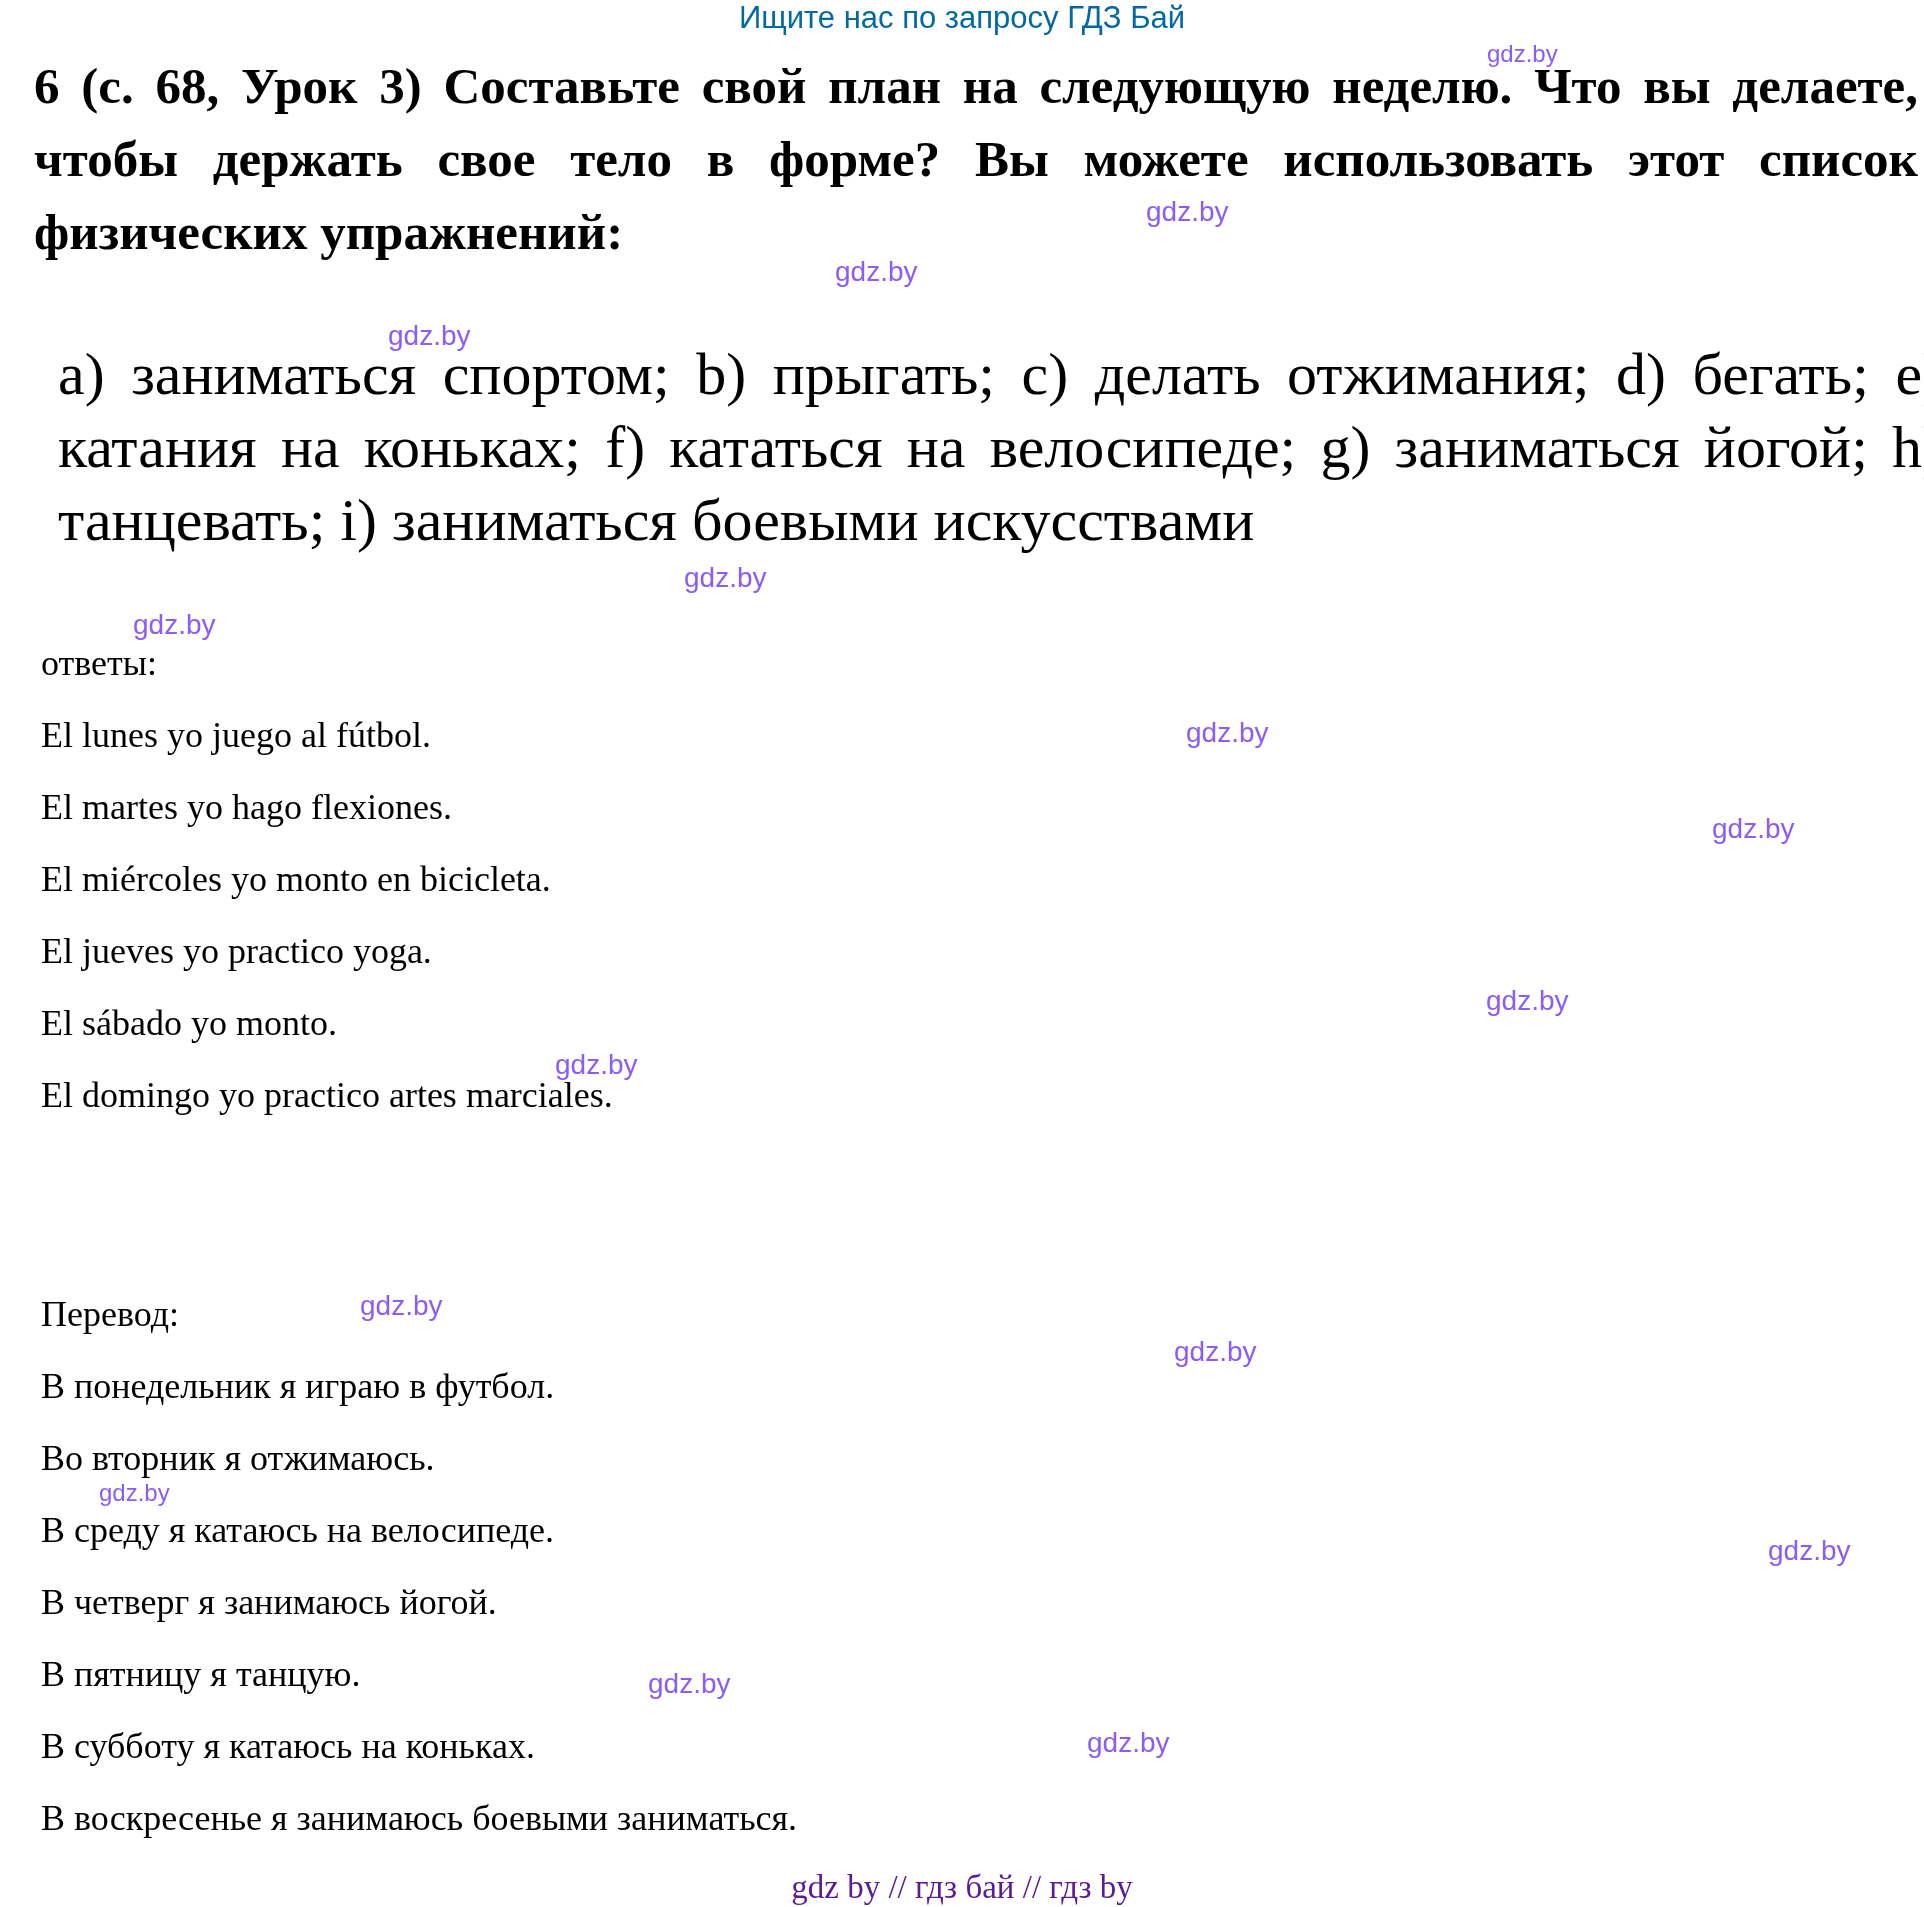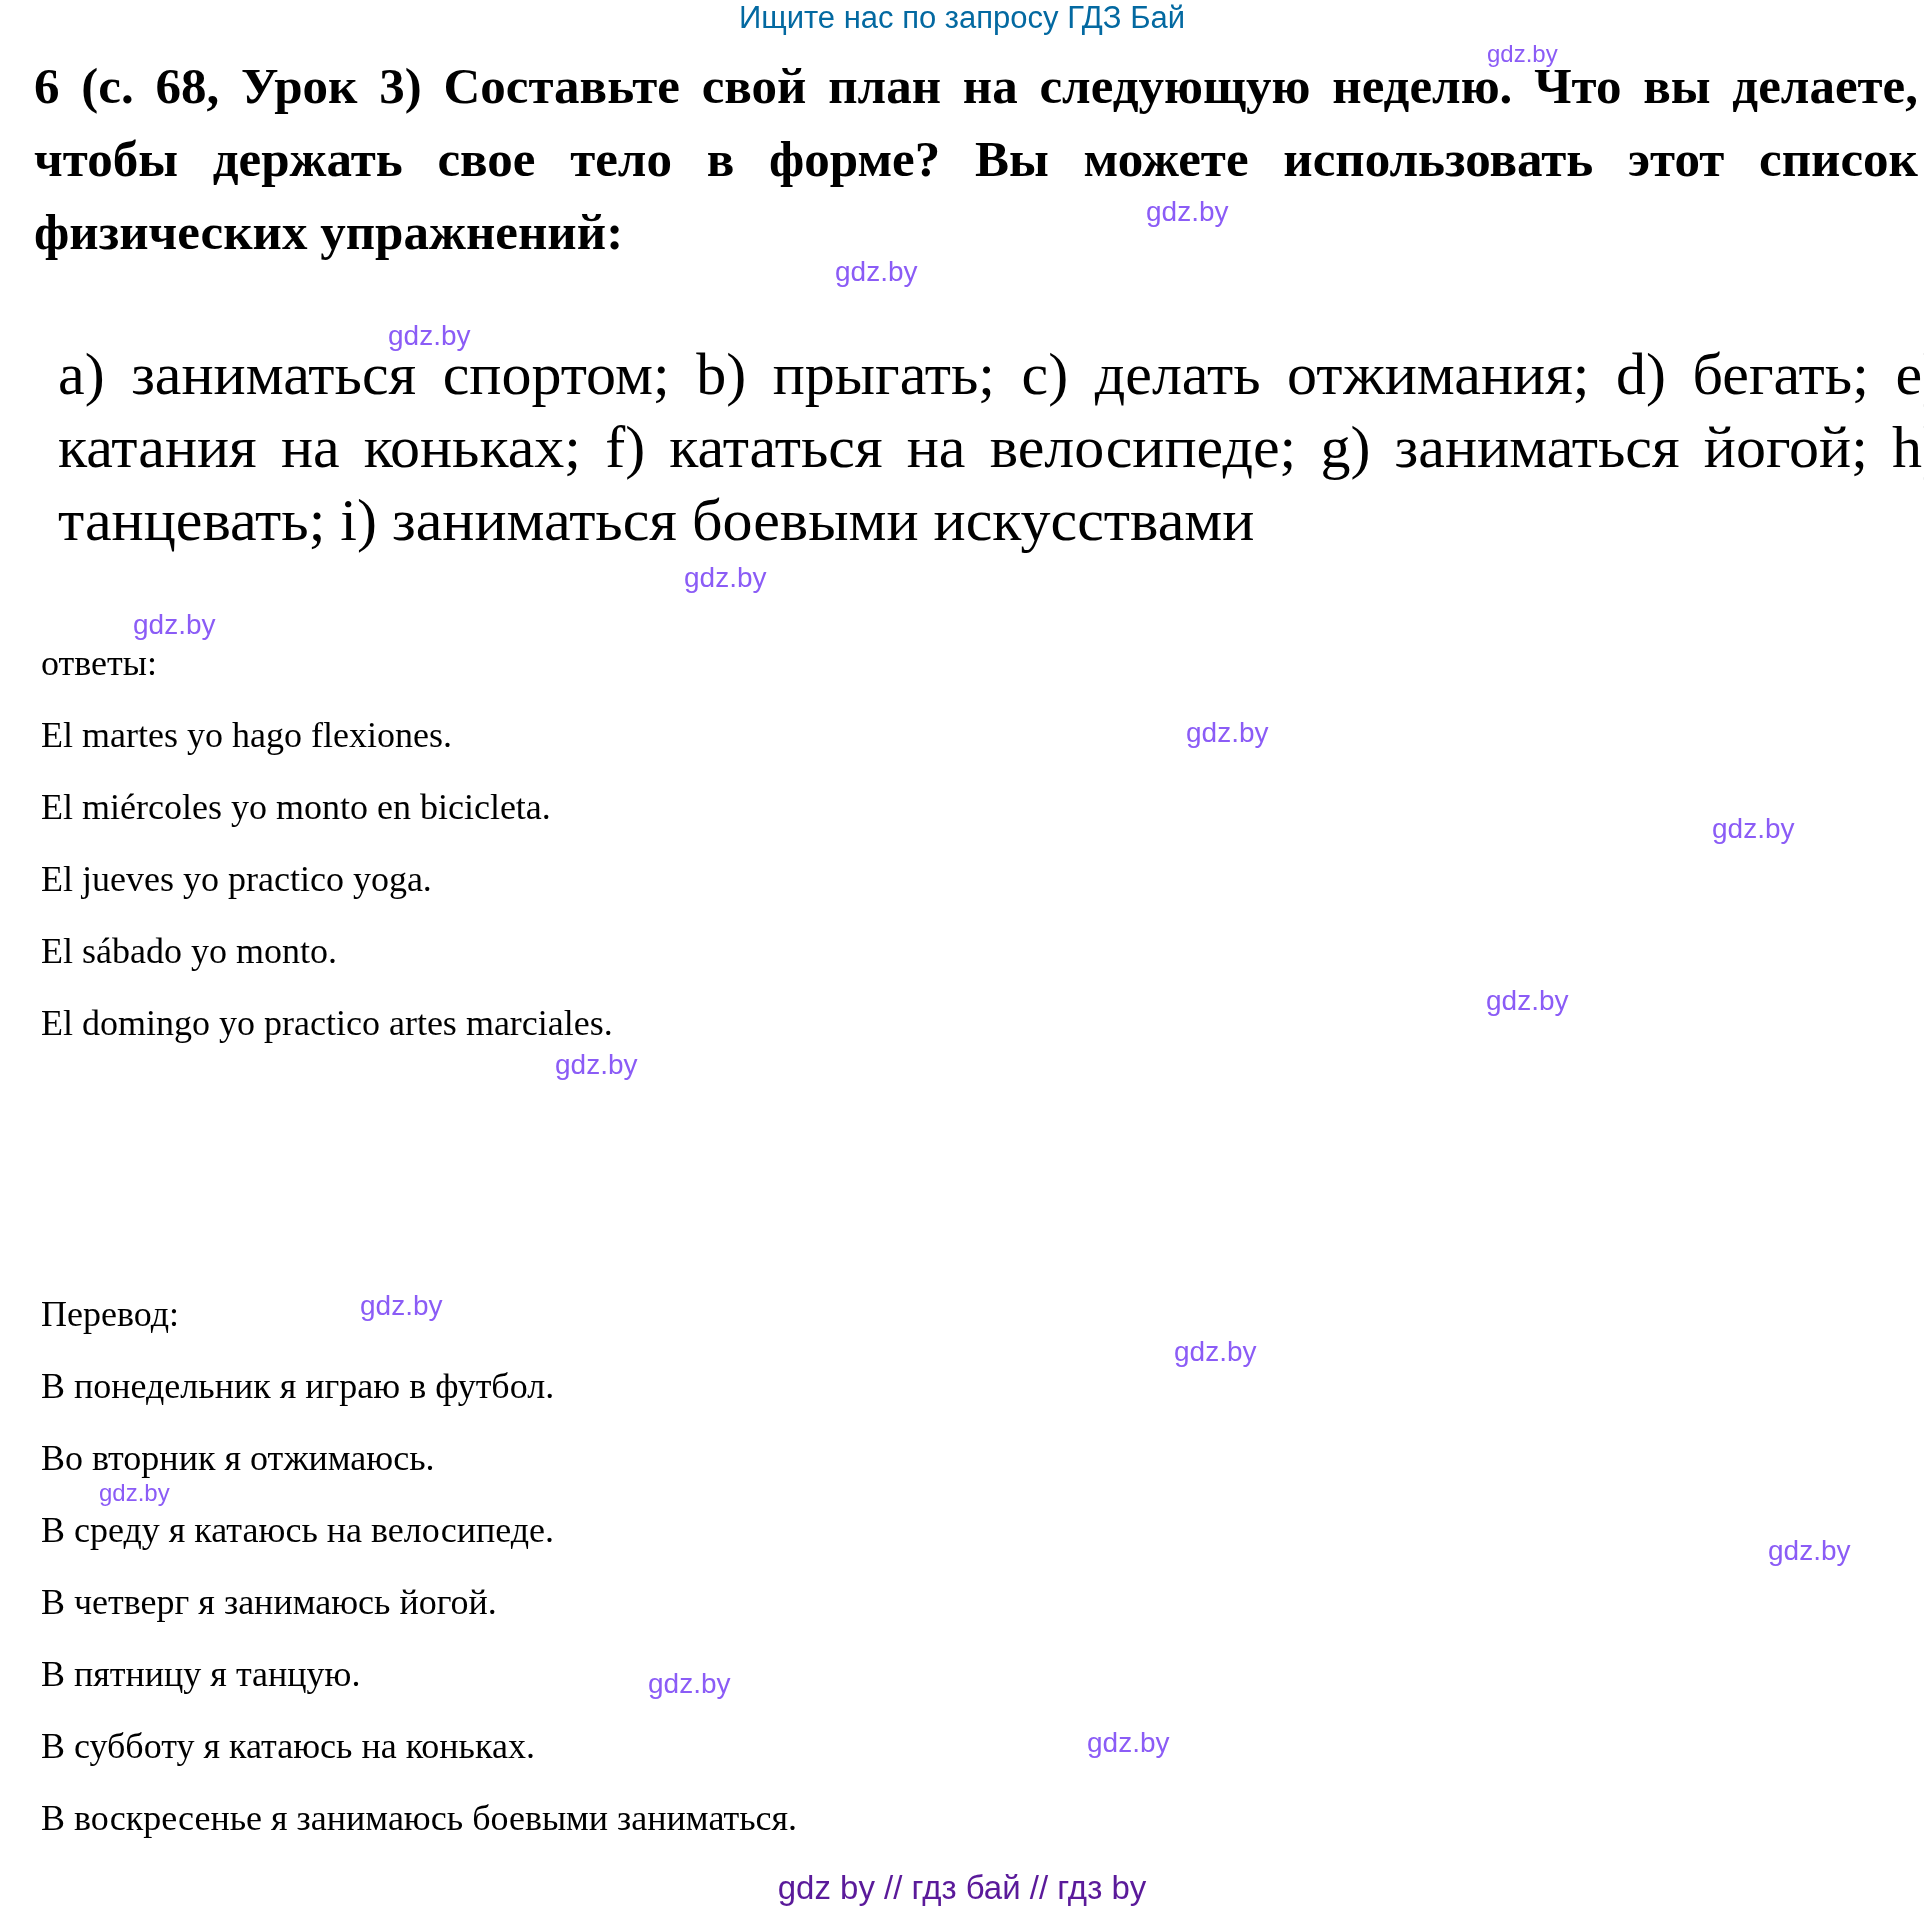--- a/index.html
+++ b/index.html
@@ -8,33 +8,34 @@
   .top-banner { position:absolute; top:0; left:0; width:1924px; text-align:center;
          font-family:"Liberation Sans", sans-serif; font-size:31px; color:#0369a1; line-height:36px; }
   .title { position:absolute; left:34px; top:50px; width:1884px;
          font-weight:bold; font-size:51px; line-height:73px; text-align:justify; text-align-last:left; }
   .options { position:absolute; left:34px; top:338px; width:1884px;
          font-size:60px; line-height:73px; text-align:justify; text-align-last:left;margin-left:24px; }
   .block { position:absolute; left:34px; font-size:36px; line-height:72px;margin-left:7px; }
   .block div { white-space:nowrap; }
   .wm { position:absolute; font-family:Liberation Sans, sans-serif; font-size:28px; color:#8b5cf6; white-space:nowrap; }
   .footer { position:absolute; top:1869px; left:0; width:1924px; text-align:center;
-         font-family:Liberation Sans, sans-serif; font-size:33px; color:#5a1a9a; }
+         font-family:Liberation Serif, serif; font-size:33px; color:#5a1a9a; }
 </style>
 </head>
 <body>
 
 <div class="top-banner">Ищите нас по запросу ГДЗ Бай</div>
 
 <div class="title">6 (с. 68, Урок 3) Составьте свой план на следующую неделю. Что вы делаете, чтобы держать свое тело в форме? Вы можете использовать этот список физических упражнений:</div>
 
 <div class="options">a) заниматься спортом; b) прыгать; c) делать отжимания; d) бегать; e) катания на коньках; f) кататься на велосипеде; g) заниматься йогой; h) танцевать; i) заниматься боевыми искусствами</div>
 
 <div class="block" style="top:627px;">
   <div>ответы:</div>
+  <div>El lunes yo juego al fútbol.</div>
   <div>El martes yo hago flexiones.</div>
   <div>El miércoles yo monto en bicicleta.</div>
   <div>El jueves yo practico yoga.</div>
   <div>El sábado yo monto.</div>
   <div>El domingo yo practico artes marciales.</div>
 </div>
 
 <div class="block" style="top:1278px;">
   <div>Перевод:</div>
   <div>В понедельник я играю в футбол.</div>

